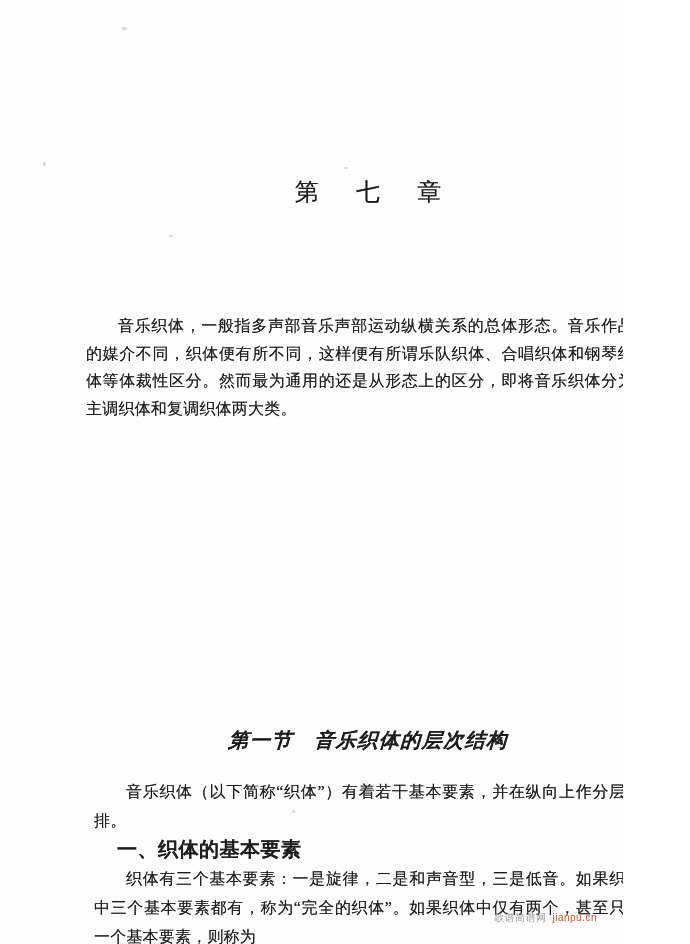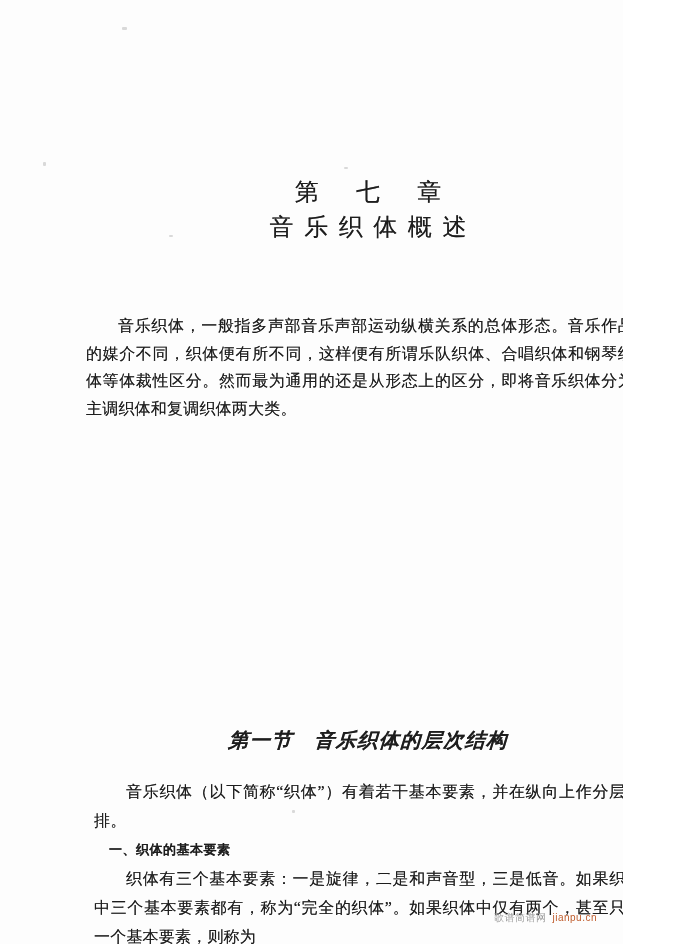--- a/index.html
+++ b/index.html
@@ -72,21 +72,21 @@
     font-style: italic;
     letter-spacing: 1.5px;
     text-align: center;
     margin: 0 0 23px 0;
     line-height: 28px;
     transform: skewX(-3deg);
   }
   .section-intro { margin: 0; text-indent: 2em; }
   .subsection-heading {
     font-family: "Liberation Sans", "DejaVu Sans", sans-serif;
-    font-size: 13px;
+    font-size: 20px;
     font-weight: 700;
     margin: 0;
     line-height: 29px;
     text-indent: 1.15em;
     text-align: left;
     letter-spacing: 0.5px;
   }
   .subsection-para { margin: 0; text-indent: 2em; }
 
   
@@ -117,23 +117,20 @@
 </style>
 </head>
 <body>
 
 <div class="page">
 
   <div class="chapter-title">
     <div class="title-row">
       <span class="t1">第七章</span>
     </div>
-    <div class="title-row">
-      <span class="t2">音乐织体概述</span>
-    </div>
   </div>
 
   <div class="body-block">
     <p>音乐织体，一般指多声部音乐声部运动纵横关系的总体形态。音乐作品的媒介不同，织体便有所不同，这样便有所谓乐队织体、合唱织体和钢琴织体等体裁性区分。然而最为通用的还是从形态上的区分，即将音乐织体分为主调织体和复调织体两大类。</p>
   </div>
 
   <div class="section-block">
     <h2 class="section-heading">第一节　音乐织体的层次结构</h2>
     <p class="section-intro">音乐织体（以下简称“织体”）有着若干基本要素，并在纵向上作分层安排。</p>
     <h3 class="subsection-heading">一、织体的基本要素</h3>

